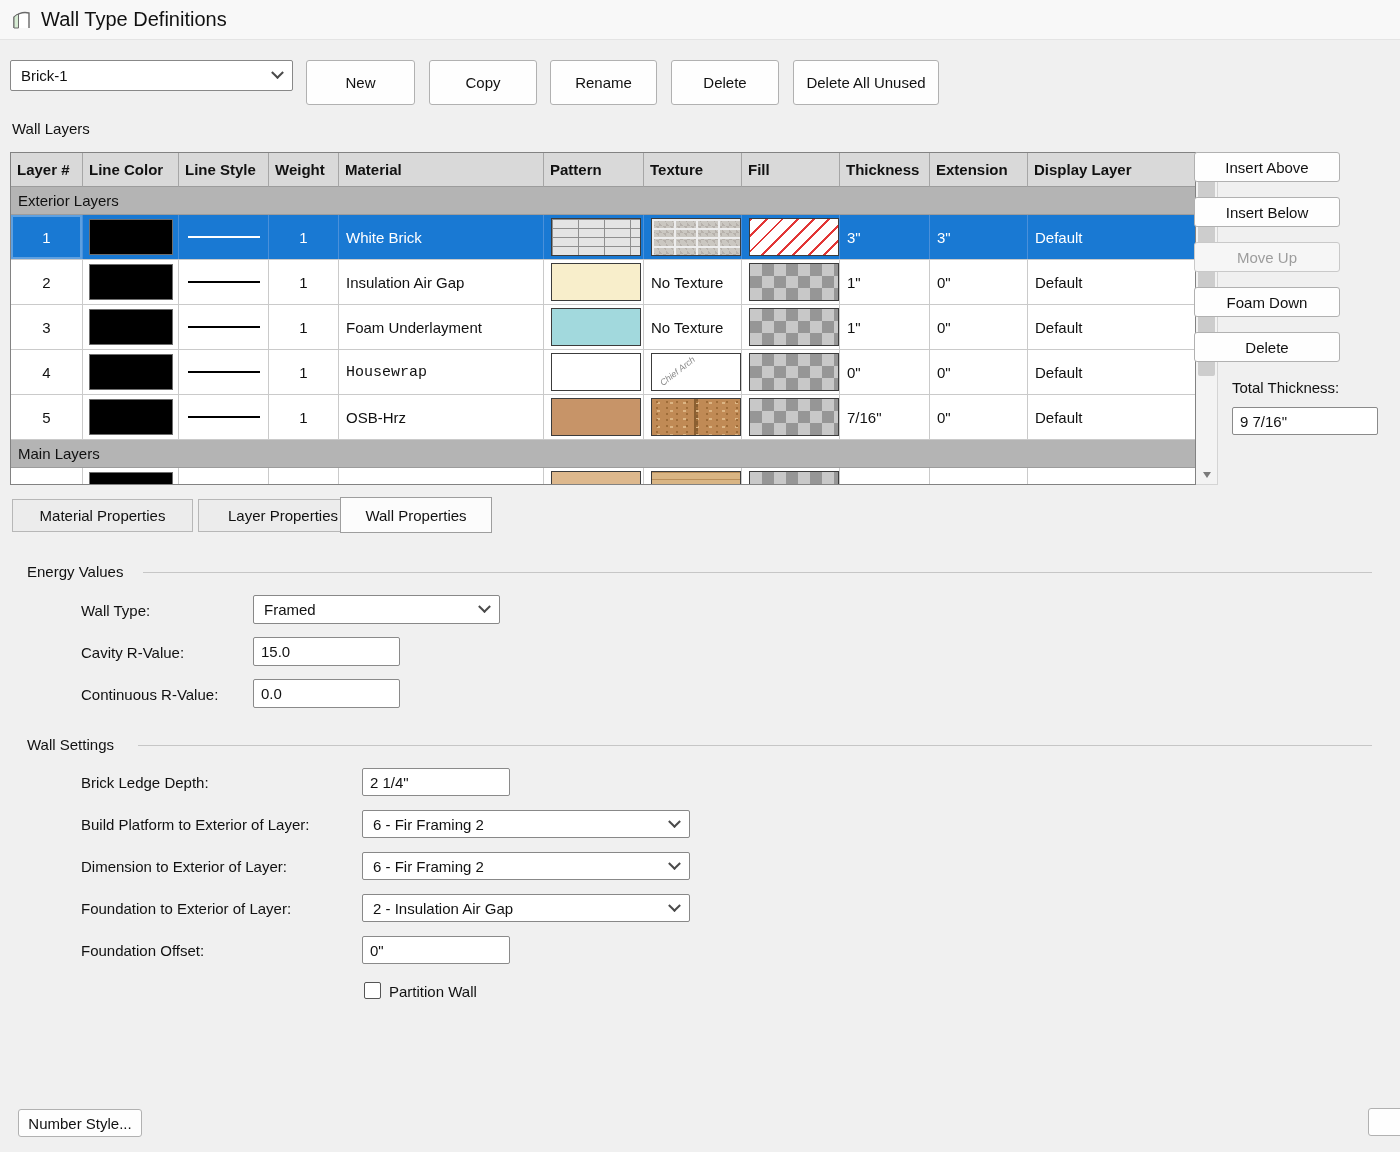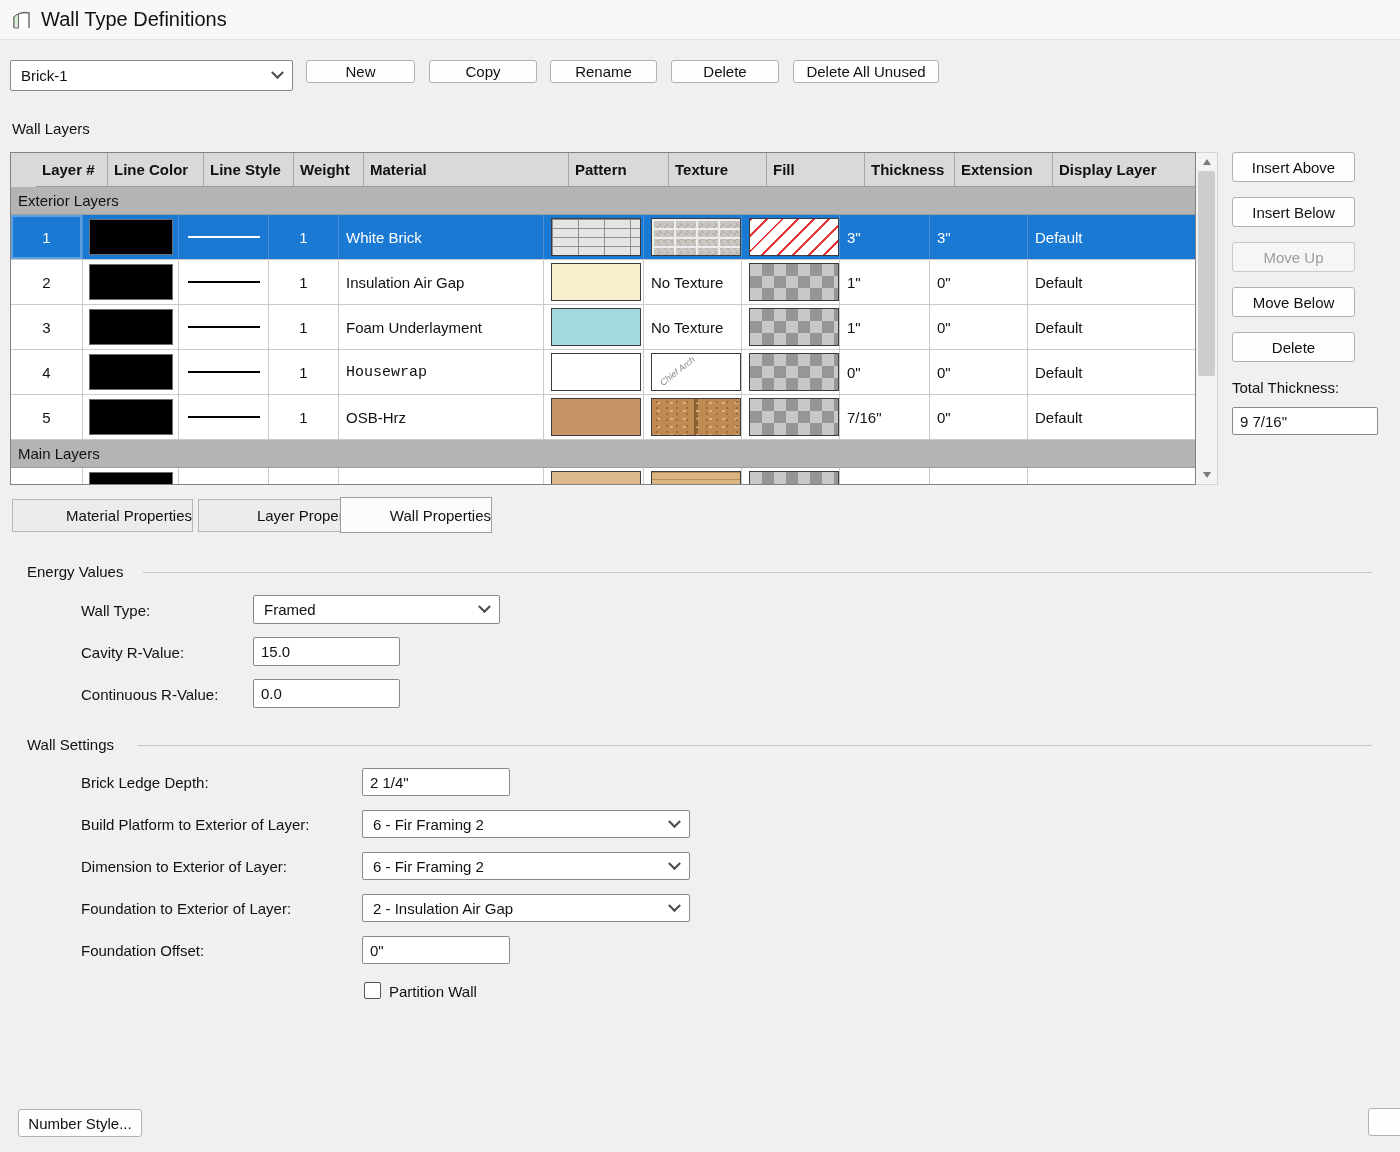--- a/index.html
+++ b/index.html
@@ -6,35 +6,35 @@
 body{position:relative;width:1400px;height:1152px;background:#f0f0f0;
      font-family:"Liberation Sans",sans-serif;font-size:15px;color:#111;overflow:hidden;}
 
 
 .titlebar{position:absolute;left:0;top:0;width:100%;height:40px;background:#f8f8f8;
           border-bottom:1px solid #e4e4e4;display:flex;align-items:center;}
 .app-icon{margin-left:10px;display:inline-flex;}
 .win-title{margin-left:9px;font-size:20px;}
 
 
-.btn{position:absolute;height:23px;background:#fefefe;border:1px solid #b1b1b1;border-radius:3px;
+.btn{position:absolute;height:45px;background:#fefefe;border:1px solid #b1b1b1;border-radius:3px;
      font-family:inherit;font-size:15px;color:#111;}
 .btn.disabled{color:#9d9d9d;border-color:#c9c9c9;background:#f6f6f6;}
 .combo{position:absolute;background:#fff;border:1px solid #888;border-radius:2px;
        display:flex;align-items:center;padding:0 10px;font-size:15px;}
 .chev{margin-left:auto;width:9px;height:9px;border-right:2px solid #4a4a4a;border-bottom:2px solid #4a4a4a;
       transform:rotate(45deg) translate(-2px,-2px);flex:none;}
 .label{position:absolute;white-space:nowrap;}
 .field{position:absolute;background:#fff;border:1px solid #8a8a8a;font-family:inherit;font-size:15px;
        padding:0 7px;color:#111;border-radius:2px;}
 
 
 .twrap{position:absolute;left:10px;top:152px;width:1186px;height:333px;background:#fff;
        border:1px solid #828282;overflow:hidden;}
-.thead{display:flex;height:34px;background:#d9d9d9;padding-left:25px;}
+.thead{display:flex;height:34px;background:#d9d9d9;}
 .th{display:flex;align-items:center;padding-left:6px;font-weight:bold;
     border-right:1px solid #a6a6a6;border-bottom:1px solid #9c9c9c;overflow:hidden;white-space:nowrap;}
 .tgroup{height:28px;background:#b4b4b4;display:flex;align-items:center;padding-left:7px;
         border-bottom:1px solid #9c9c9c;}
 .trow{display:flex;height:45px;background:#fff;border-bottom:1px solid #cacaca;}
 .trow.sel{background:#1979d3;color:#fff;}
 .td{display:flex;align-items:center;padding-left:7px;border-right:1px solid #cacaca;
     overflow:hidden;white-space:nowrap;}
 .trow.sel .td{border-right-color:#4a90da;}
 .ctr{justify-content:center;padding-left:0;}
@@ -81,25 +81,25 @@
 
 
 .vscroll{position:absolute;left:1196px;top:152px;width:22px;height:333px;background:#f3f3f3;
          border:1px solid #d4d4d4;border-left:none;}
 .tri{position:absolute;left:7px;width:0;height:0;border-left:4px solid transparent;border-right:4px solid transparent;}
 .tri-up{top:6px;border-bottom:6px solid #7a7a7a;}
 .tri-down{bottom:6px;border-top:6px solid #7a7a7a;}
 .vs-thumb{position:absolute;left:2px;width:17px;background:#cdcdcd;border-radius:2px;}
 
 
-.side-btn{left:1232px;width:123px;height:30px;}
+.side-btn{left:1194px;width:146px;height:30px;}
 
 
 .tab{position:absolute;height:33px;top:499px;background:#ececec;border:1px solid #b7b7b7;
-     display:flex;align-items:center;justify-content:flex-end;}
+     display:flex;align-items:center;justify-content:center;}
 .tab.active{top:497px;height:36px;background:#fcfcfc;border-color:#9e9e9e;}
 
 
 .group-line{position:absolute;height:1px;background:#c6c6c6;}
 .checkbox{position:absolute;width:17px;height:17px;border:1px solid #555;background:#fff;border-radius:2px;}
 .partial-btn{left:1368px;top:1108px;width:60px;height:28px;}
 </style>
 </head>
 <body>
 
@@ -281,21 +281,21 @@
 
 <div class="vscroll">
   <span class="tri tri-up"></span>
   <div class="vs-thumb" style="top:18px;height:205px"></div>
   <span class="tri tri-down"></span>
 </div>
 
 <button class="btn side-btn" style="top:152px">Insert Above</button>
 <button class="btn side-btn" style="top:197px">Insert Below</button>
 <button class="btn side-btn disabled" style="top:242px">Move Up</button>
-<button class="btn side-btn" style="top:287px">Move Below</button>
+<button class="btn side-btn" style="top:287px">Foam Down</button>
 <button class="btn side-btn" style="top:332px">Delete</button>
 <span class="label" style="left:1232px;top:379px">Total Thickness:</span>
 <input class="field" style="left: 1232px; top: 407px; width: 146px; height: 28px;" value="9 7/16&quot;">
 
 <div class="tab" style="left:12px;width:181px">
   <span>Material Properties</span>
 </div>
 <div class="tab" style="left:198px;width:170px">
   <span>Layer Properties</span>
 </div>

